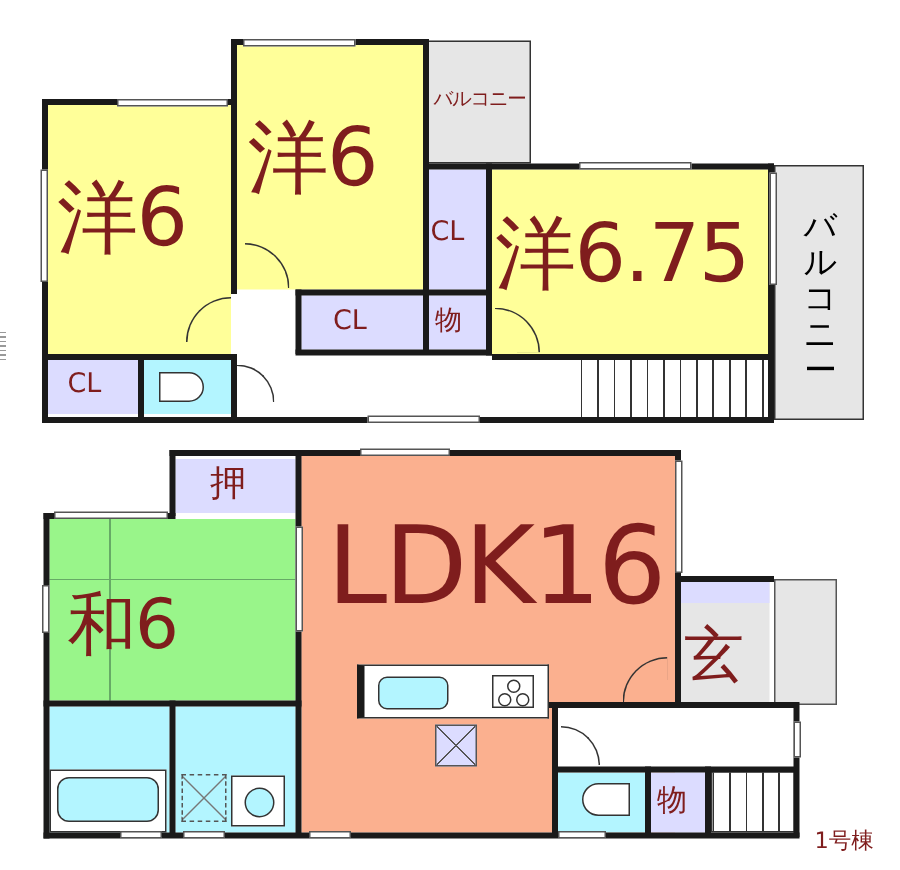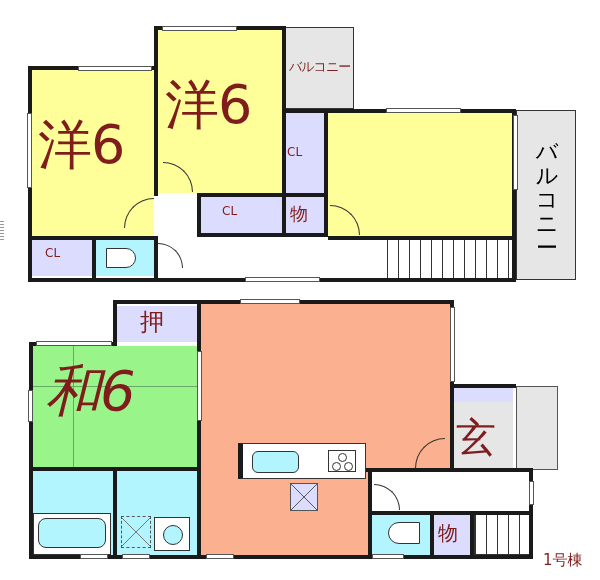--- a/index.html
+++ b/index.html
@@ -8,40 +8,41 @@
   .wall { position:absolute; background:#1a1a1a; }
   .room { position:absolute; box-sizing:border-box; }
   .yellow { background:#ffff99; }
   .lav { background:#dcdcff; }
   .aqua { background:#b3f5ff; }
   .green { background:#99f58a; }
   .salmon { background:#fbb08f; }
   .grey { background:#e6e6e6; }
   .label { position:absolute; color:#7f1d1d; white-space:nowrap; line-height:1; font-family:"DejaVu Sans", sans-serif; }
   .big { font-size:54px; letter-spacing:-1px; }
-  .cl { font-size:12px; }
+  .cl { font-size:18px; }
   .small { font-size:18px; }
   .win { position:absolute; background:#fff; border:1px solid #555; box-sizing:border-box; }
   .door { position:absolute; border:1px solid #333; box-sizing:border-box; }
   .stairs { position:absolute; box-sizing:border-box;
     background-image: repeating-linear-gradient(90deg, #333 0 1px, transparent 1px 11px); background-color:#fff; }
   .fixture { position:absolute; box-sizing:border-box; background:#b3f5ff; border:1px solid #333; border-radius:6px; }
 </style>
 </head>
 <body>
 
 <div class="abs" style="left:0;top:0;width:600px;height:285px;">
 
   <div class="room yellow" style="left:31px;top:69px;width:123px;height:167px;"></div>
   <span class="label big" style="left:38px;top:118px;">洋6</span>
 
   <div class="room yellow" style="left:158px;top:29px;width:124px;height:164px;"></div>
   <span class="label big" style="left:165px;top:78px;">洋6</span>
 
   <div class="room yellow" style="left:328px;top:113px;width:184px;height:123px;"></div>
+  <span class="label big" style="left:330px;top:142px;">洋6.75</span>
 
   <div class="room grey" style="left:284px;top:27px;width:70px;height:82px;border:1px solid #333;"></div>
   <span class="label" style="left:289px;top:60px;font-size:13px;letter-spacing:-1px;">バルコニー</span>
 
   <div class="room grey" style="left:516px;top:110px;width:60px;height:170px;border:1px solid #333;"></div>
   <div class="abs" style="left:532px;top:140px;width:30px;font-size:22px;line-height:24px;text-align:center;">
     <div>バ</div>
     <div>ル</div>
     <div>コ</div>
     <div>ニ</div>
@@ -99,24 +100,25 @@
 
 <div class="abs" style="left:0;top:285px;width:600px;height:295px;">
 
   <div class="room lav" style="left:117px;top:21px;width:80px;height:36px;"></div>
   <span class="label" style="left:140px;top:25px;font-size:24px;">押</span>
 
   <div class="room green" style="left:33px;top:61px;width:164px;height:121px;"></div>
   <div class="abs" style="left:33px;top:61px;width:164px;height:121px;
       background-image:linear-gradient(90deg, transparent 40px, #6a6 40px 41px, transparent 41px),
                        linear-gradient(0deg, transparent 80px, #6a6 80px 81px, transparent 81px);"></div>
-  <span class="label big" style="left:45px;top:78px;font-size:56px;font-style:italic;">和6</span>
+  <span class="label big" style="left:45px;top:108px;font-size:46px;">和6</span>
 
   <div class="room salmon" style="left:201px;top:17px;width:249px;height:253px;"></div>
   <div class="room salmon" style="left:201px;top:17px;width:249px;height:170px;"></div>
+  <span class="label big" style="left:218px;top:56px;font-size:72px;letter-spacing:-2px;">LDK16</span>
 
   <div class="abs" style="left:238px;top:158px;width:128px;height:36px;background:#fff;border:1px solid #333;border-left:5px solid #1a1a1a;"></div>
   <div class="fixture" style="left:252px;top:166px;width:47px;height:22px;"></div>
   <div class="abs" style="left:328px;top:165px;width:28px;height:22px;border:1px solid #333;background:#fff;">
     <span style="position:absolute;left:9px;top:2px;width:7px;height:7px;border:1px solid #333;border-radius:50%;"></span>
     <span style="position:absolute;left:3px;top:11px;width:7px;height:7px;border:1px solid #333;border-radius:50%;"></span>
     <span style="position:absolute;left:15px;top:11px;width:7px;height:7px;border:1px solid #333;border-radius:50%;"></span>
   </div>
   <div class="abs" style="left:290px;top:198px;width:28px;height:28px;background:#dcdcff;border:1px solid #555;
       background-image:linear-gradient(45deg, transparent 49%, #555 49% 51%, transparent 51%),linear-gradient(-45deg, transparent 49%, #555 49% 51%, transparent 51%);"></div>

